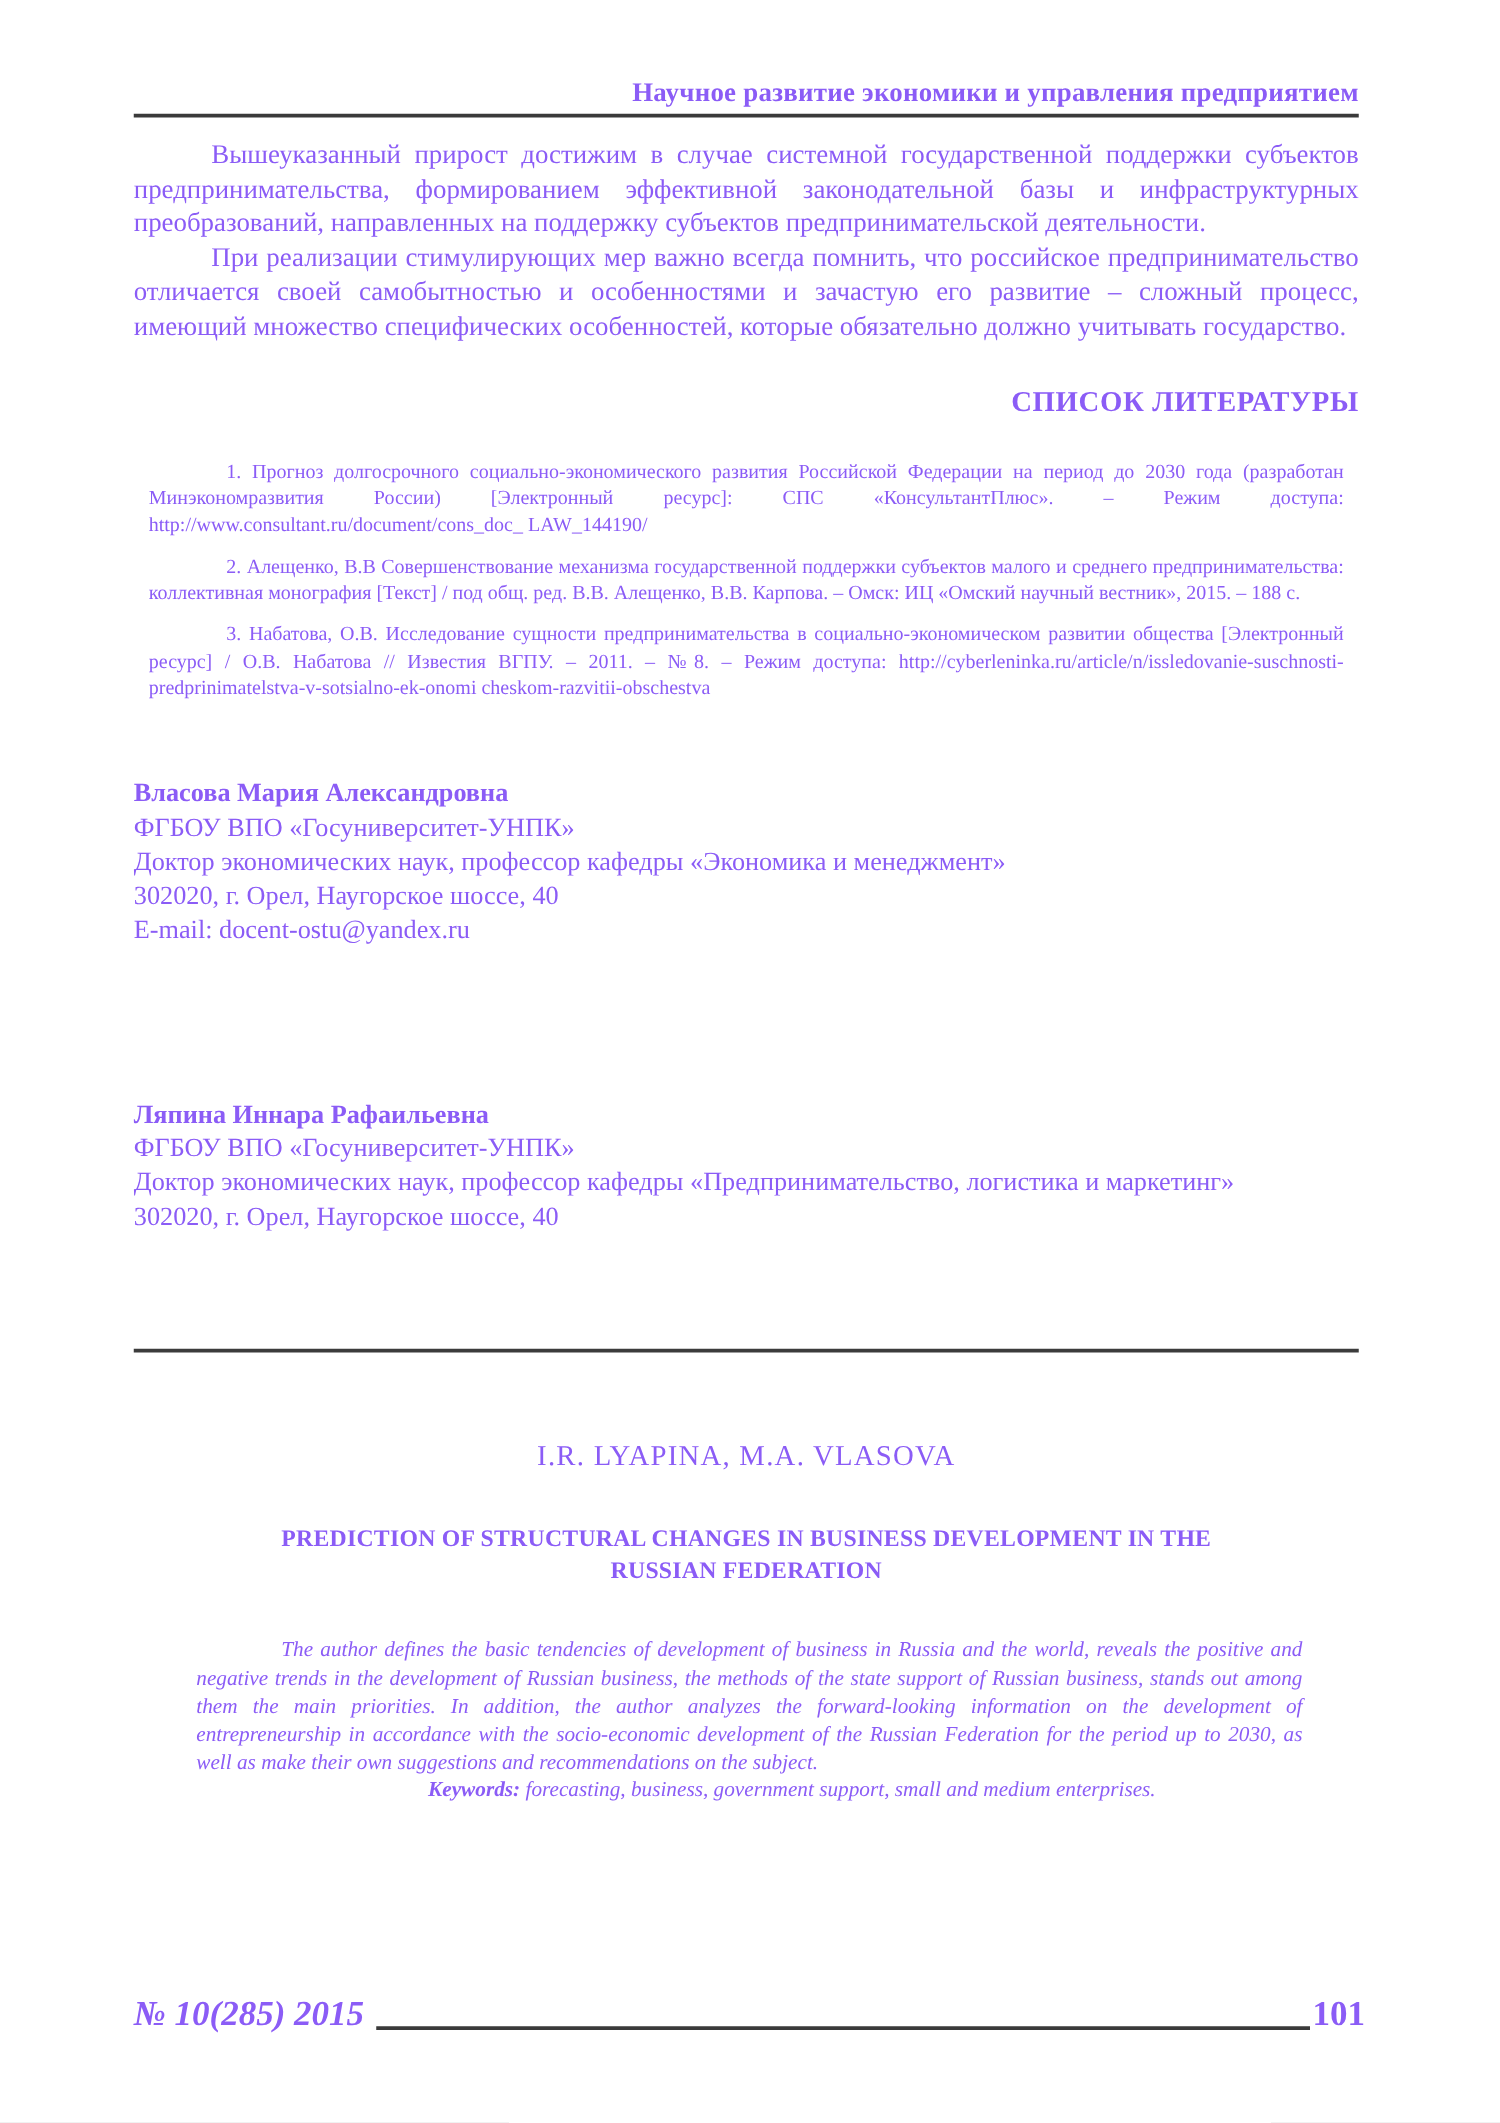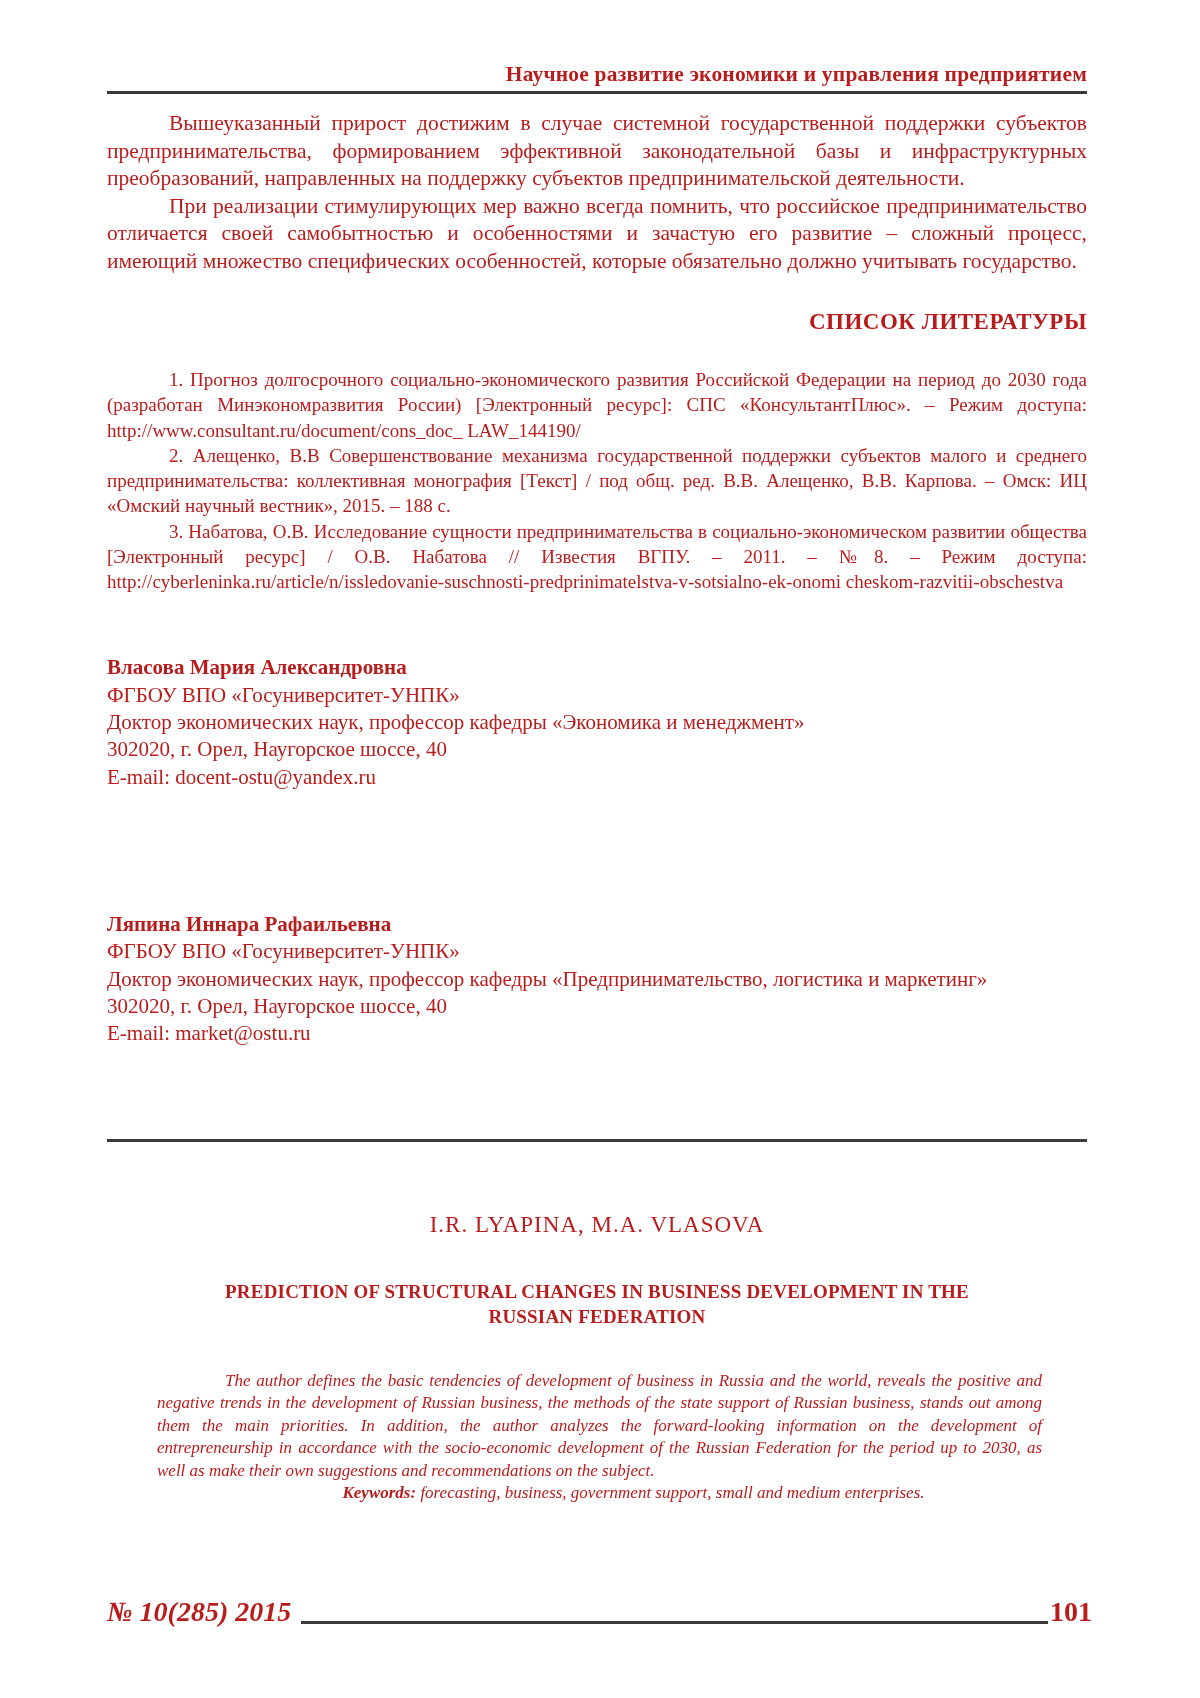--- a/index.html
+++ b/index.html
@@ -6,21 +6,21 @@
     margin: 0;
     padding: 0;
     background: #e8e8e8;
   }
   .page {
     position: relative;
     width: 1200px;
     height: 1698px;
     margin: 0 auto;
     background: #ffffff;
-    color: #b91c1c;
+    color: #8b5cf6;
     font-family: "Liberation Serif", "DejaVu Serif", serif;
     overflow: hidden;
   }
   .content {
     position: absolute;
     left: 107px;
     top: 62px;
     width: 980px;
   }
   
@@ -45,24 +45,24 @@
   }
   
   .refs-heading {
     margin: 34px 0 32px 0;
     text-align: right;
     font-size: 23px;
     font-weight: bold;
     letter-spacing: 0.5px;
   }
   .ref {
-    margin: 0;
+    margin: 12px;
     text-align: justify;
     text-indent: 62px;
-    font-size: 19px;
+    font-size: 16px;
     line-height: 1.33;
     font-family: Liberation Serif, serif;
   }
   
   .author-block {
     margin-top: 60px;
     font-size: 21px;
     line-height: 1.3;
   }
   .author-block.second {
@@ -169,21 +169,20 @@
       <p>Доктор экономических наук, профессор кафедры «Экономика и менеджмент»</p>
       <p>302020, г. Орел, Наугорское шоссе, 40</p>
       <p>E-mail: docent-ostu@yandex.ru</p>
     </section>
 
     <section class="author-block second">
       <p class="author-name">Ляпина Иннара Рафаильевна</p>
       <p>ФГБОУ ВПО «Госуниверситет-УНПК»</p>
       <p>Доктор экономических наук, профессор кафедры «Предпринимательство, логистика и маркетинг»</p>
       <p>302020, г. Орел, Наугорское шоссе, 40</p>
-      <p>E-mail: market@ostu.ru</p>
     </section>
 
     <div class="separator"></div>
 
     <p class="en-authors">I.R. LYAPINA, M.A. VLASOVA</p>
 
     <h1 class="en-title">PREDICTION OF STRUCTURAL CHANGES IN BUSINESS DEVELOPMENT IN THE RUSSIAN FEDERATION</h1>
 
     <div class="abstract">
       <p class="abstract-text">The author defines the basic tendencies of development of business in Russia and the world, reveals the positive and negative trends in the development of Russian business, the methods of the state support of Russian business, stands out among them the main priorities. In addition, the author analyzes the forward-looking information on the development of entrepreneurship in accordance with the socio-economic development of the Russian Federation for the period up to 2030, as well as make their own suggestions and recommendations on the subject.</p>

